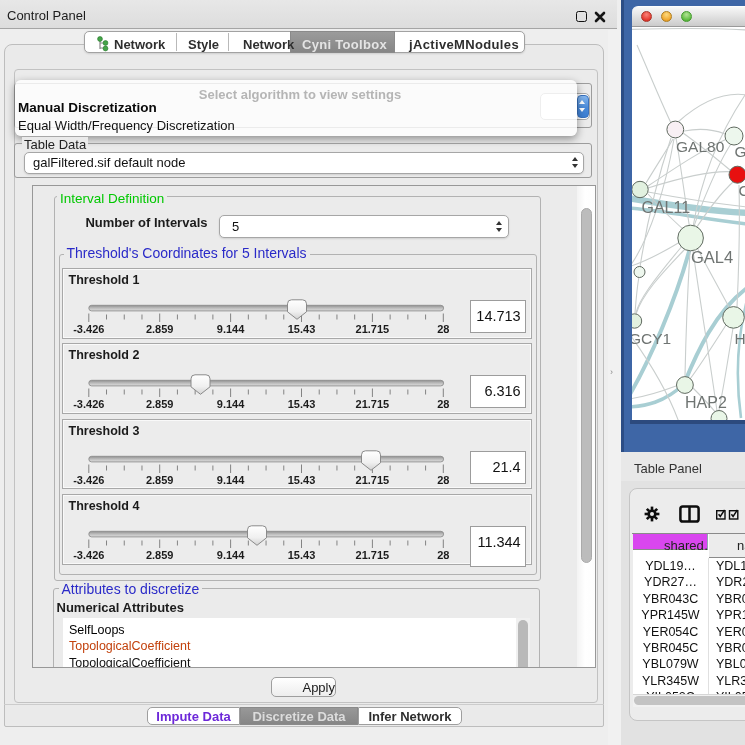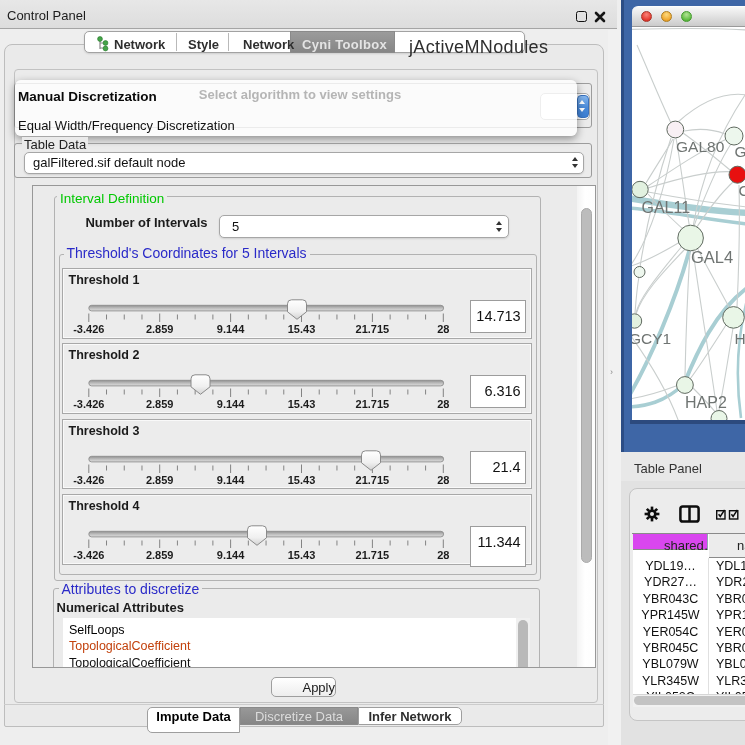--- a/index.html
+++ b/index.html
@@ -41,33 +41,33 @@
 <svg class="abs" style="left:96px;top:36px" width="14" height="17" viewBox="0 0 14 17">
 <path d="M4 3 V13 M4 7 H9 M4 12 H9" stroke="#888" stroke-width="1.2" fill="none"></path>
 <circle cx="4" cy="3" r="2.4" fill="#44a548" stroke="#2c7c30" stroke-width="0.7"></circle>
 <circle cx="9.5" cy="7" r="2.4" fill="#44a548" stroke="#2c7c30" stroke-width="0.7"></circle>
 <circle cx="9.5" cy="12.5" r="2.4" fill="#44a548" stroke="#2c7c30" stroke-width="0.7"></circle>
 </svg>
 <div class="abs" style="left:114px;top:37px;font-size:13px;font-weight:bold;color:#2e2e2e">Network</div>
 <div class="abs" style="left:188px;top:37px;font-size:13px;font-weight:bold;color:#2e2e2e">Style</div>
 <div class="abs" style="left:243px;top:37px;font-size:13px;font-weight:bold;color:#2e2e2e">Network</div>
 <div class="abs" style="left:302px;top:37px;font-size:13px;font-weight:bold;letter-spacing:0.3px;color:#e4e4e4">Cyni Toolbox</div>
-<div class="abs" style="left:409px;top:37px;font-size:18px;font-weight:normal;letter-spacing:0.35px;color:#2e2e2e">jActiveMNodules</div>
+<div class="abs" style="left:409px;top:37px;font-size:13px;font-weight:bold;letter-spacing:0.35px;color:#2e2e2e">jActiveMNodules</div>
 
 <div class="abs" style="left:14px;top:69px;width:584px;height:634px;border:1px solid #c2c2c2;border-radius:4px;background:#ebebeb"></div>
 <div class="abs" style="left:14px;top:83px;width:578px;height:45px;border:1px solid #9c9c9c;border-radius:3px"></div>
 
 <div class="abs" style="left:540px;top:93px;width:50px;height:27px;background:#fff;border:1px solid #a8a8a8;border-radius:5px"></div>
 <div class="abs" style="left:576.5px;top:95px;width:12.5px;height:23px;background:linear-gradient(#85b7ef,#4a8ad8 55%,#3c7ed2);border-radius:4px;border:1px solid #3a72be"></div>
 <div class="abs" style="left:579px;top:100px;width:0;height:0;border-left:3.5px solid transparent;border-right:3.5px solid transparent;border-bottom:4.5px solid #fff"></div>
 <div class="abs" style="left:579px;top:108px;width:0;height:0;border-left:3.5px solid transparent;border-right:3.5px solid transparent;border-top:4.5px solid #fff"></div>
 
 <div class="abs" style="left:14.5px;top:80px;width:562px;height:55.5px;background:rgba(255,255,255,0.8);border-radius:6px;box-shadow:0 3px 9px rgba(0,0,0,0.4)"></div>
 <div class="abs" style="left:160px;top:87px;width:280px;text-align:center;font-size:13px;font-weight:bold;color:#b5b5b5">Select algorithm to view settings</div>
-<div class="abs" style="left:18px;top:89px;font-size:13.5px;font-weight:bold;color:#0a0a0a">Manual Discretization</div>
+<div class="abs" style="left:18px;top:100px;font-size:13.5px;font-weight:bold;color:#0a0a0a">Manual Discretization</div>
 <div class="abs" style="left:18px;top:118px;font-size:13px;color:#111">Equal Width/Frequency Discretization</div>
 
 <div class="abs" style="left:14px;top:143px;width:578px;height:35px;border:1px solid #9c9c9c;border-radius:3px"></div>
 <div class="abs" style="left:22px;top:137px;background:#eaeaea;padding:0 2px;font-size:13px;color:#222">Table Data</div>
 <div class="abs" style="left:24px;top:152px;width:560px;height:22px;background:#fff;border:1px solid #a6a6a6;border-radius:5px;box-shadow:0 1px 2px rgba(0,0,0,0.12)"></div>
 <div class="abs" style="left:33px;top:155px;font-size:13px;color:#111">galFiltered.sif default node</div>
 <div class="abs" style="left:572px;top:157px;width:0;height:0;border-left:3.5px solid transparent;border-right:3.5px solid transparent;border-bottom:4.5px solid #333"></div>
 <div class="abs" style="left:572px;top:164px;width:0;height:0;border-left:3.5px solid transparent;border-right:3.5px solid transparent;border-top:4.5px solid #333"></div>
 <div class="abs" style="left:31.5px;top:184.5px;width:564.5px;height:483px;background:#ebebeb;border:1px solid #989898;overflow:hidden">
       <div class="abs" style="left:21.0px;top:10.900000000000006px;width:487px;height:385px;border:1px solid #b2b2b2;border-radius:3px"></div>
@@ -143,22 +143,22 @@
       <div class="abs" style="left:36.5px;top:453.79999999999995px;font-size:12.5px;color:#c2410c">TopologicalCoefficient</div>
       <div class="abs" style="left:36.5px;top:470.6px;font-size:12.5px;color:#111">TopologicalCoefficient</div>
       <div class="abs" style="left:483.5px;top:432.5px;width:14px;height:60px;background:#f0f0f0"></div>
       <div class="abs" style="left:485.0px;top:434.5px;width:10px;height:58px;background:#b9b9b9;border-radius:5px"></div>
       <div class="abs" style="left:544.5px;top:0.0px;width:18px;height:482px;background:linear-gradient(to right,#f3f3f3,#ffffff 45%,#fdfdfd)"></div>
       <div class="abs" style="left:548.5px;top:22.5px;width:11px;height:355px;background:#bcbcbc;border:1px solid #aaa;border-radius:6px"></div>
     </div>
 <div class="abs" style="left:271px;top:677px;width:65px;height:20px;background:linear-gradient(#ffffff,#ededed);border:1px solid #9e9e9e;border-radius:5px;text-align:right;font-size:13px;line-height:19px;color:#1a1a1a">Apply</div>
 <div class="abs" style="left:4px;top:704px;width:600px;height:1px;background:#cccccc"></div>
 
-<div class="abs" style="left:147px;top:707px;width:93px;height:26px;background:#fff;border:1px solid #9e9e9e;border-radius:5px 0 0 5px;text-align:center;font-size:13px;font-weight:bold;line-height:17px;color:#000000">Impute Data</div>
-<div class="abs" style="left:240px;top:707px;width:118px;height:18px;background:linear-gradient(#989898,#868686);border:1px solid #8a8a8a;text-align:center;font-size:13px;font-weight:normal;line-height:17px;color:#dcdcdc">Discretize Data</div>
+<div class="abs" style="left:147px;top:707px;width:93px;height:18px;background:#fff;border:1px solid #9e9e9e;border-radius:5px 0 0 5px;text-align:center;font-size:13px;font-weight:bold;line-height:17px;color:#6d28d9">Impute Data</div>
+<div class="abs" style="left:240px;top:707px;width:118px;height:18px;background:linear-gradient(#989898,#868686);border:1px solid #8a8a8a;text-align:center;font-size:13px;font-weight:bold;line-height:17px;color:#dcdcdc">Discretize Data</div>
 <div class="abs" style="left:358px;top:707px;width:104px;height:18px;background:#fff;border:1px solid #9e9e9e;border-radius:0 5px 5px 0;text-align:center;font-size:13px;font-weight:bold;line-height:17px;color:#2e2e2e">Infer Network</div>
 
 <div class="abs" style="left:621px;top:0;width:124px;height:452px;background:#3e66a6"></div>
 <div class="abs" style="left:621px;top:0;width:3px;height:452px;background:#2c4d85"></div>
 <div class="abs" style="left:632px;top:6px;width:113px;height:21px;background:linear-gradient(#f8f8f8,#cbcbcb);border-radius:6px 0 0 0;border-top:1px solid #fdfdfd;border-bottom:1px solid #9a9a9a"></div>
 <div class="abs" style="left:641px;top:11px;width:11px;height:11px;border-radius:50%;background:radial-gradient(circle at 50% 30%,#f98379,#e4372c 70%,#b22015);border:0.5px solid #a8362c"></div>
 <div class="abs" style="left:661px;top:11px;width:11px;height:11px;border-radius:50%;background:radial-gradient(circle at 50% 30%,#fcd97e,#f0a62c 70%,#c07b10);border:0.5px solid #ad7e21"></div>
 <div class="abs" style="left:681px;top:11px;width:11px;height:11px;border-radius:50%;background:radial-gradient(circle at 50% 30%,#b3e395,#5dbb3f 70%,#3d8f27);border:0.5px solid #459a30"></div>
 <div class="abs" style="left:632px;top:27px;width:113px;height:393px;background:#ffffff;overflow:hidden" id="netcv"></div>
 <div class="abs" style="left:630px;top:420px;width:115px;height:4px;background:rgba(25,45,85,0.5)"></div>

